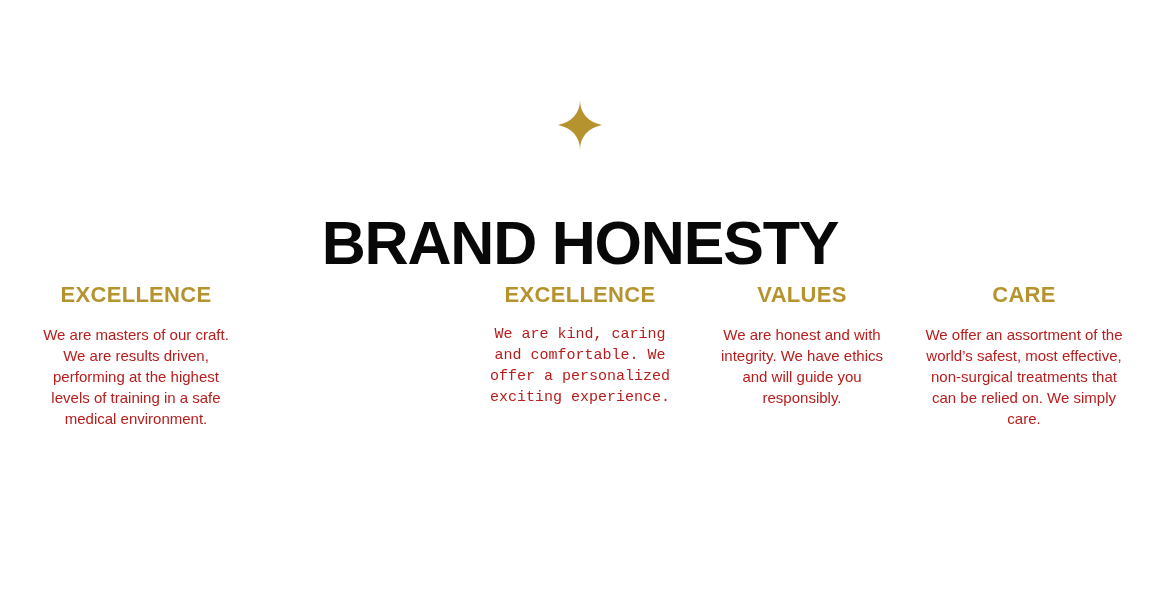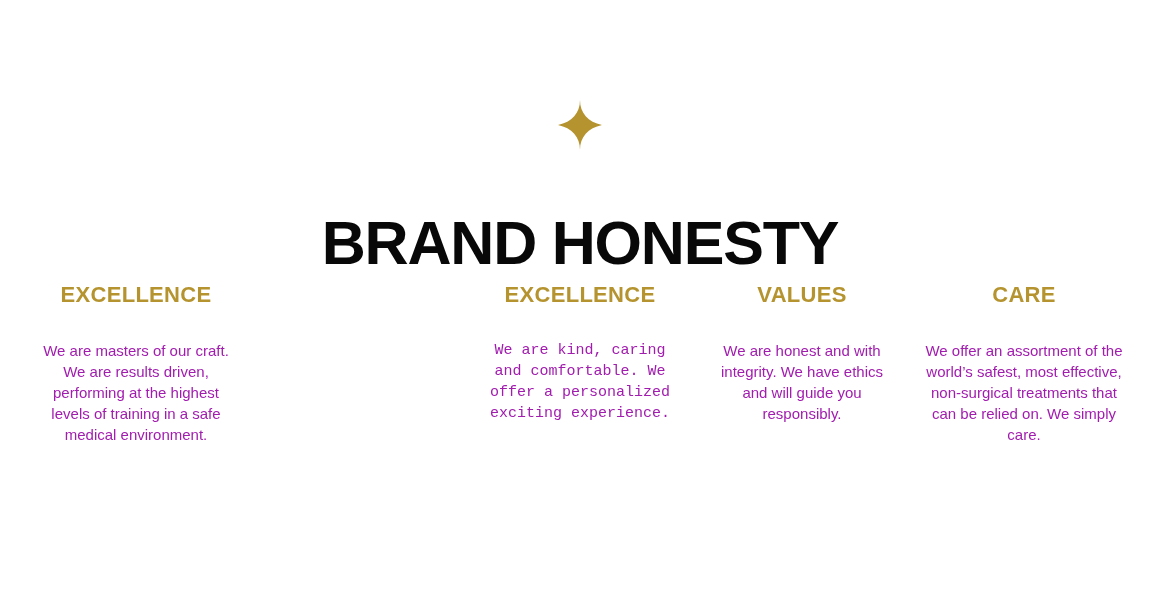--- a/index.html
+++ b/index.html
@@ -76,22 +76,22 @@
     letter-spacing: 0.3px;
     line-height: 26px;
     color: #b5942f;
     margin: 0 0 16px 0;
     white-space: nowrap;
   }
   .col-body {
     font-size: 15px;
     font-weight: 400;
     line-height: 21px;
-    color: #a21caf;
-    margin: 16px;
+    color: #b91c1c;
+    margin: 0;
     padding: 0 6px;
   }
 
   
   .col-1 .col-body { width: 198px; }
   .col-2 .col-body { width: 196px; }
   .col-3 .col-body { width: 186px; font-family: Liberation Mono, monospace; }
   .col-4 .col-body { width: 186px; }
   .col-5 .col-body { width: 200px; }
 </style>

